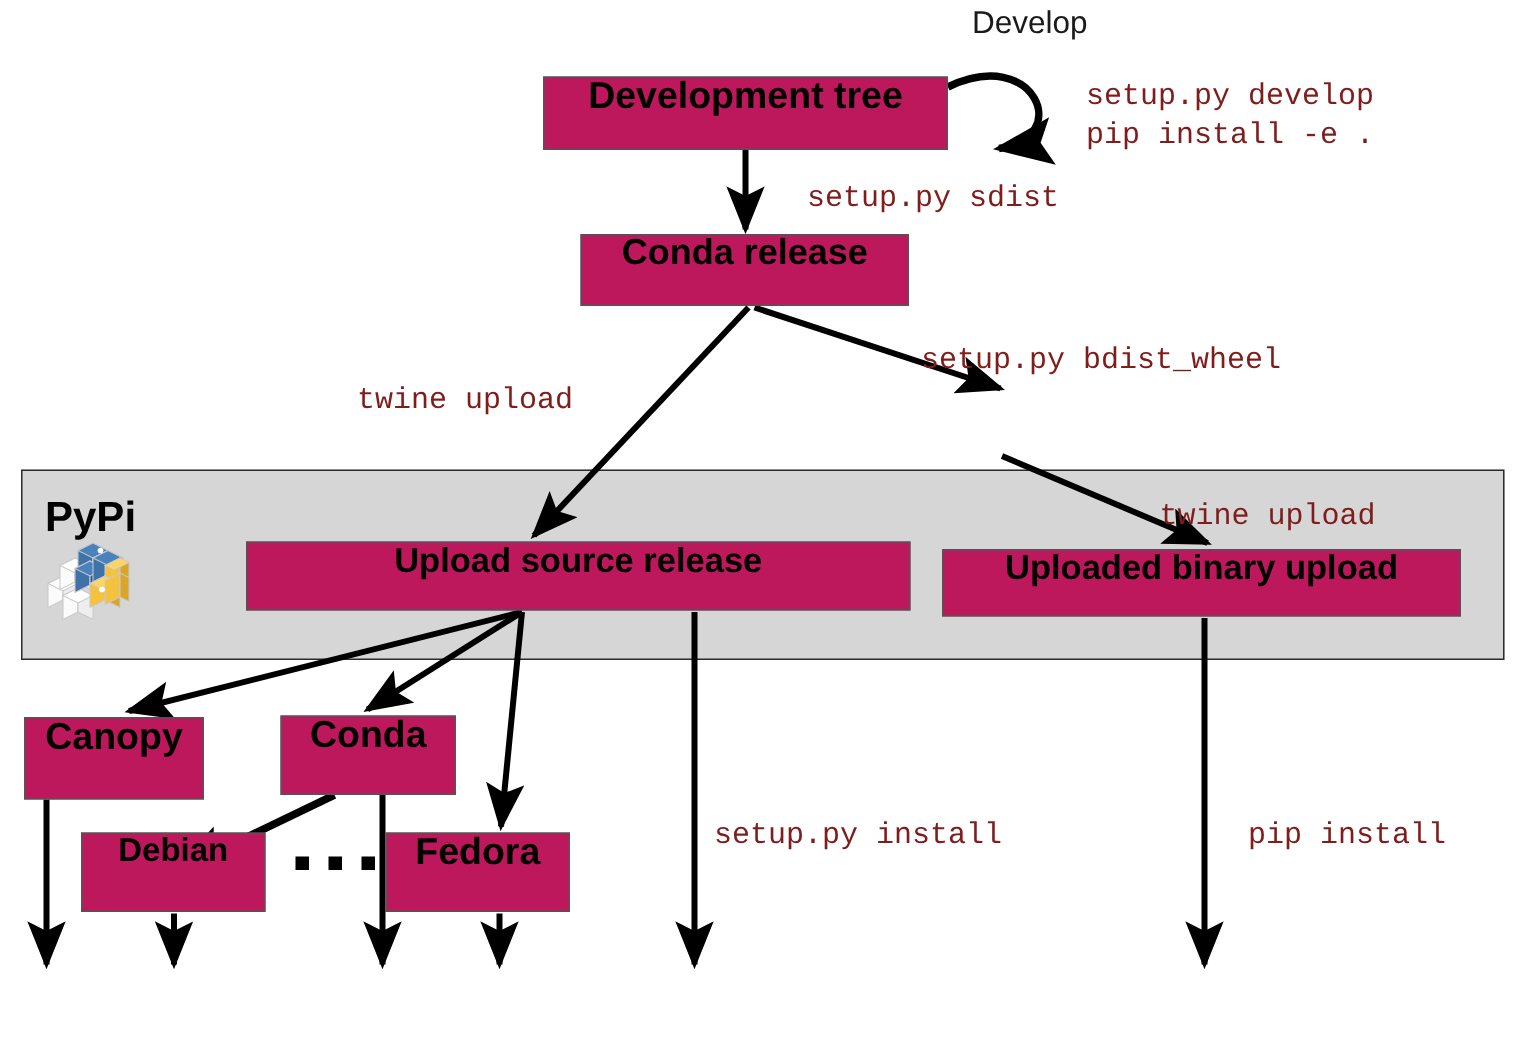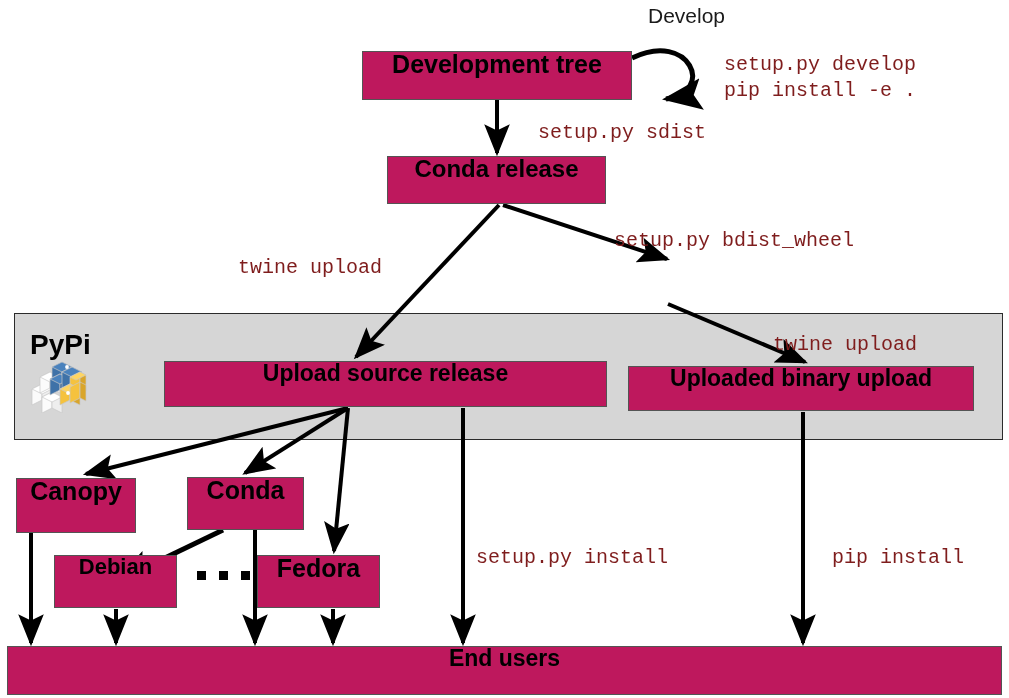--- a/index.html
+++ b/index.html
@@ -149,23 +149,20 @@
   </div>
   <div class="node" id="n-conda">
     <span>Conda</span>
   </div>
   <div class="node" id="n-debian">
     <span>Debian</span>
   </div>
   <div class="node" id="n-fedora">
     <span>Fedora</span>
   </div>
-  <div class="node" id="n-endusers">
-    <span>End users</span>
-  </div>
 
   <div class="dots" id="ellipsis">
     <i></i>
     <i></i>
     <i></i>
   </div>
 
   <div class="sans-lbl" id="lbl-develop">Develop</div>
   <div class="mono" id="m-devcmd">setup.py develop
 pip install -e .</div>

